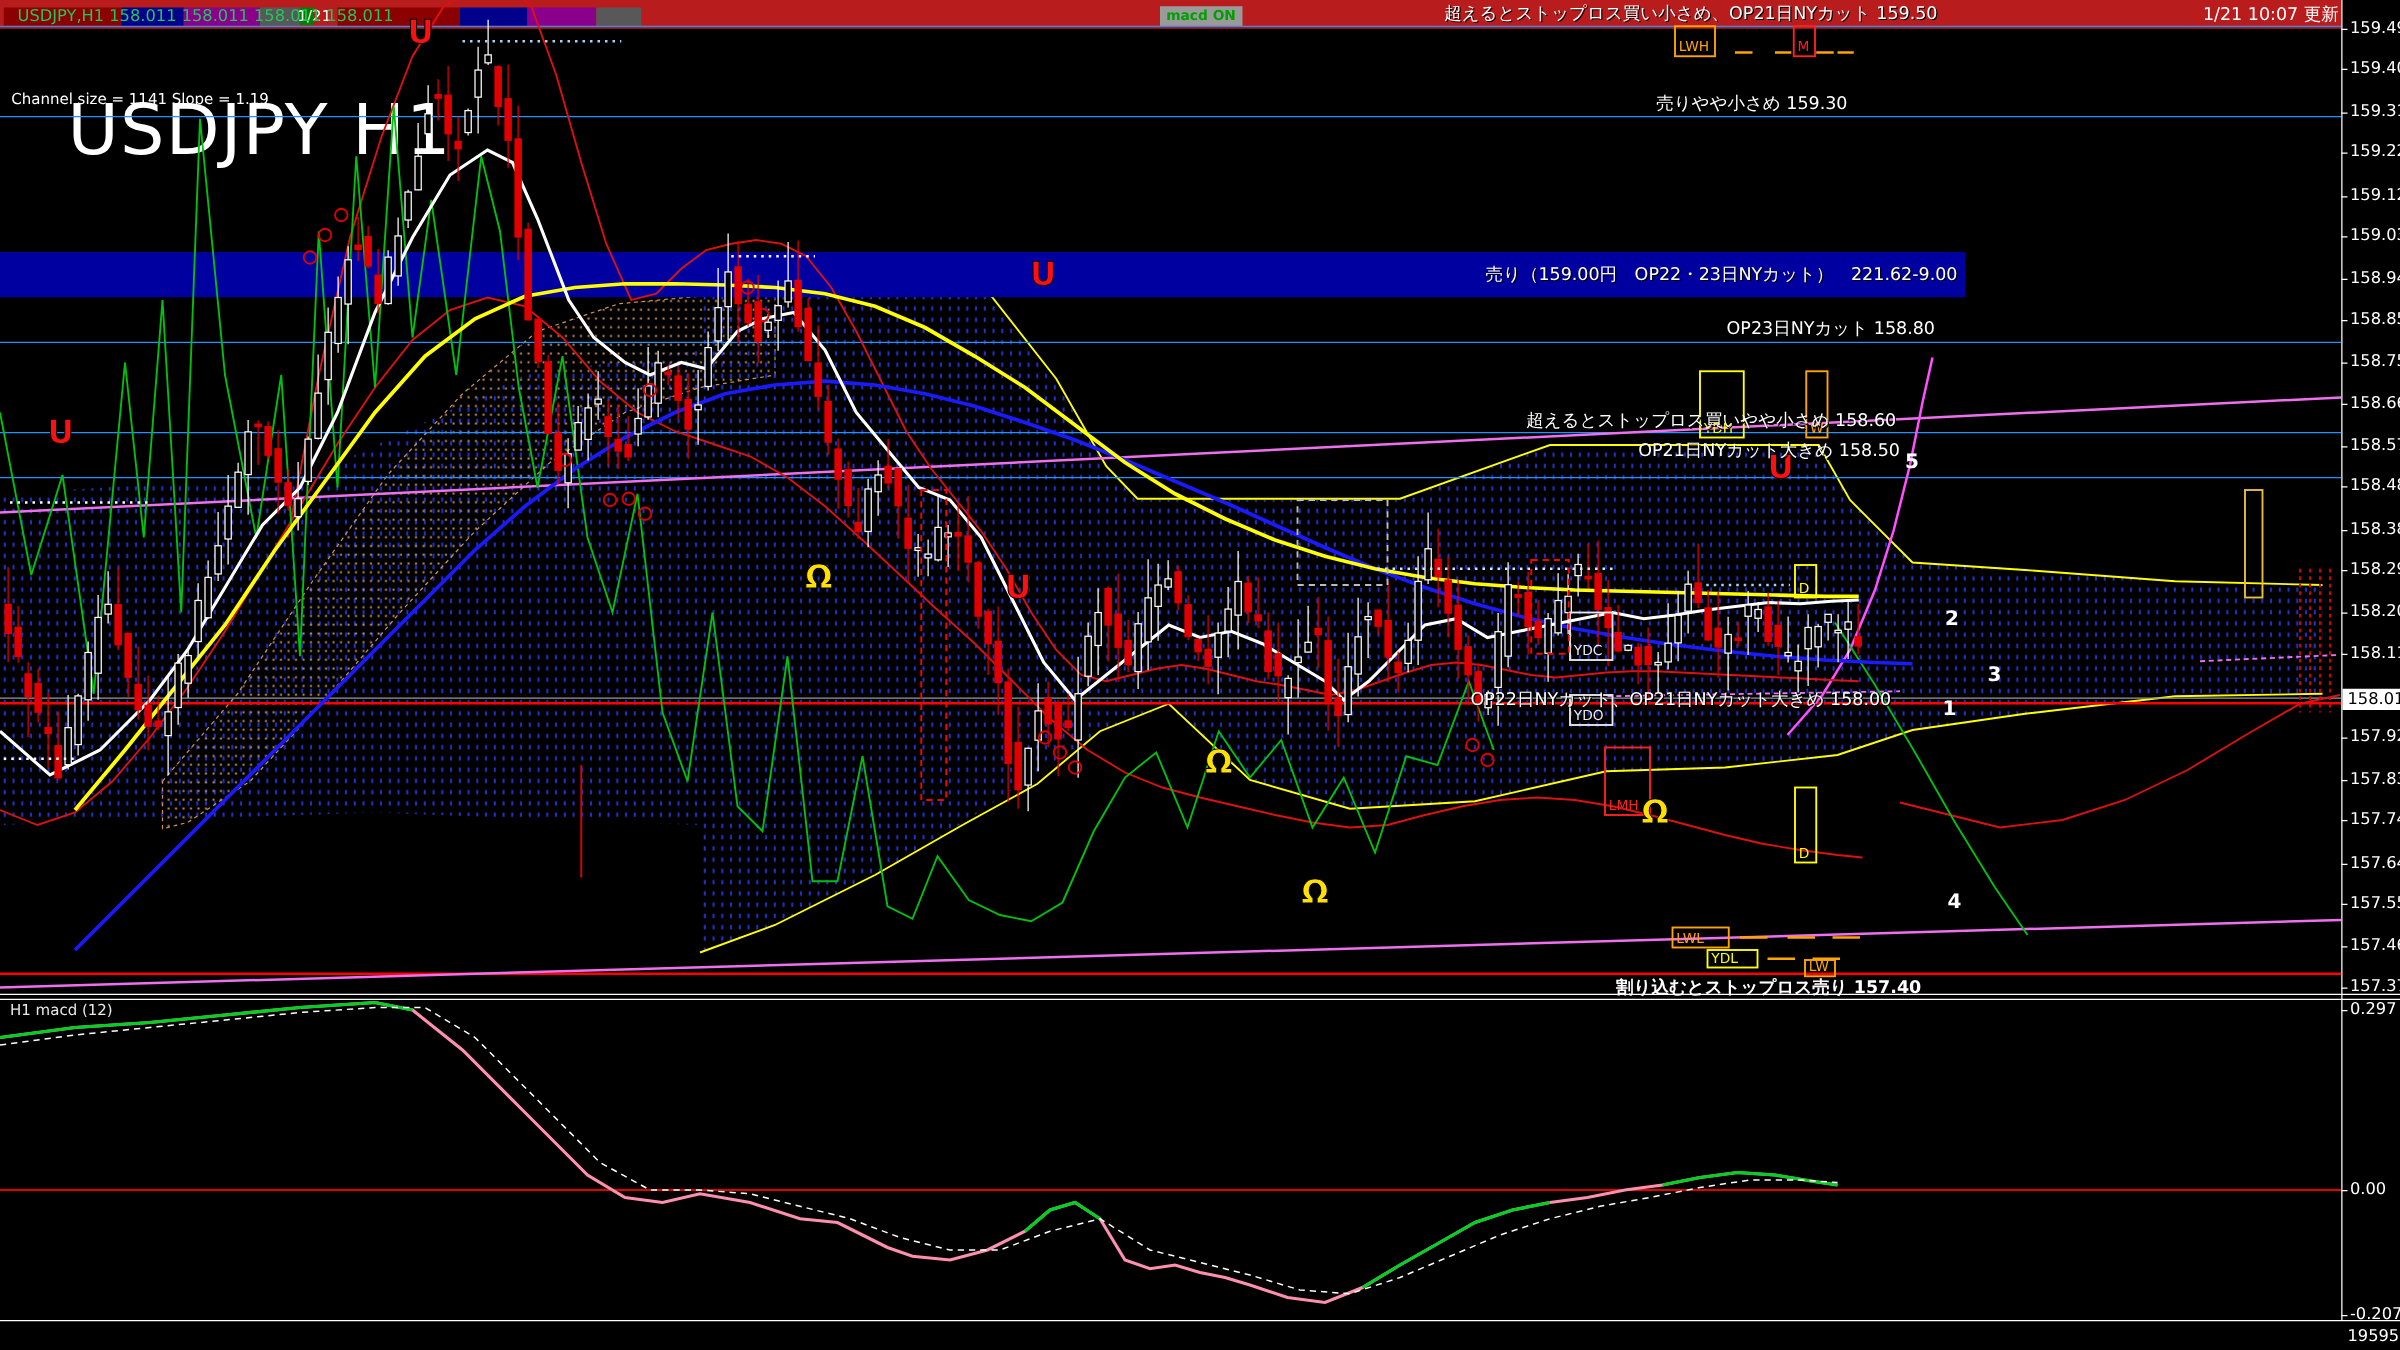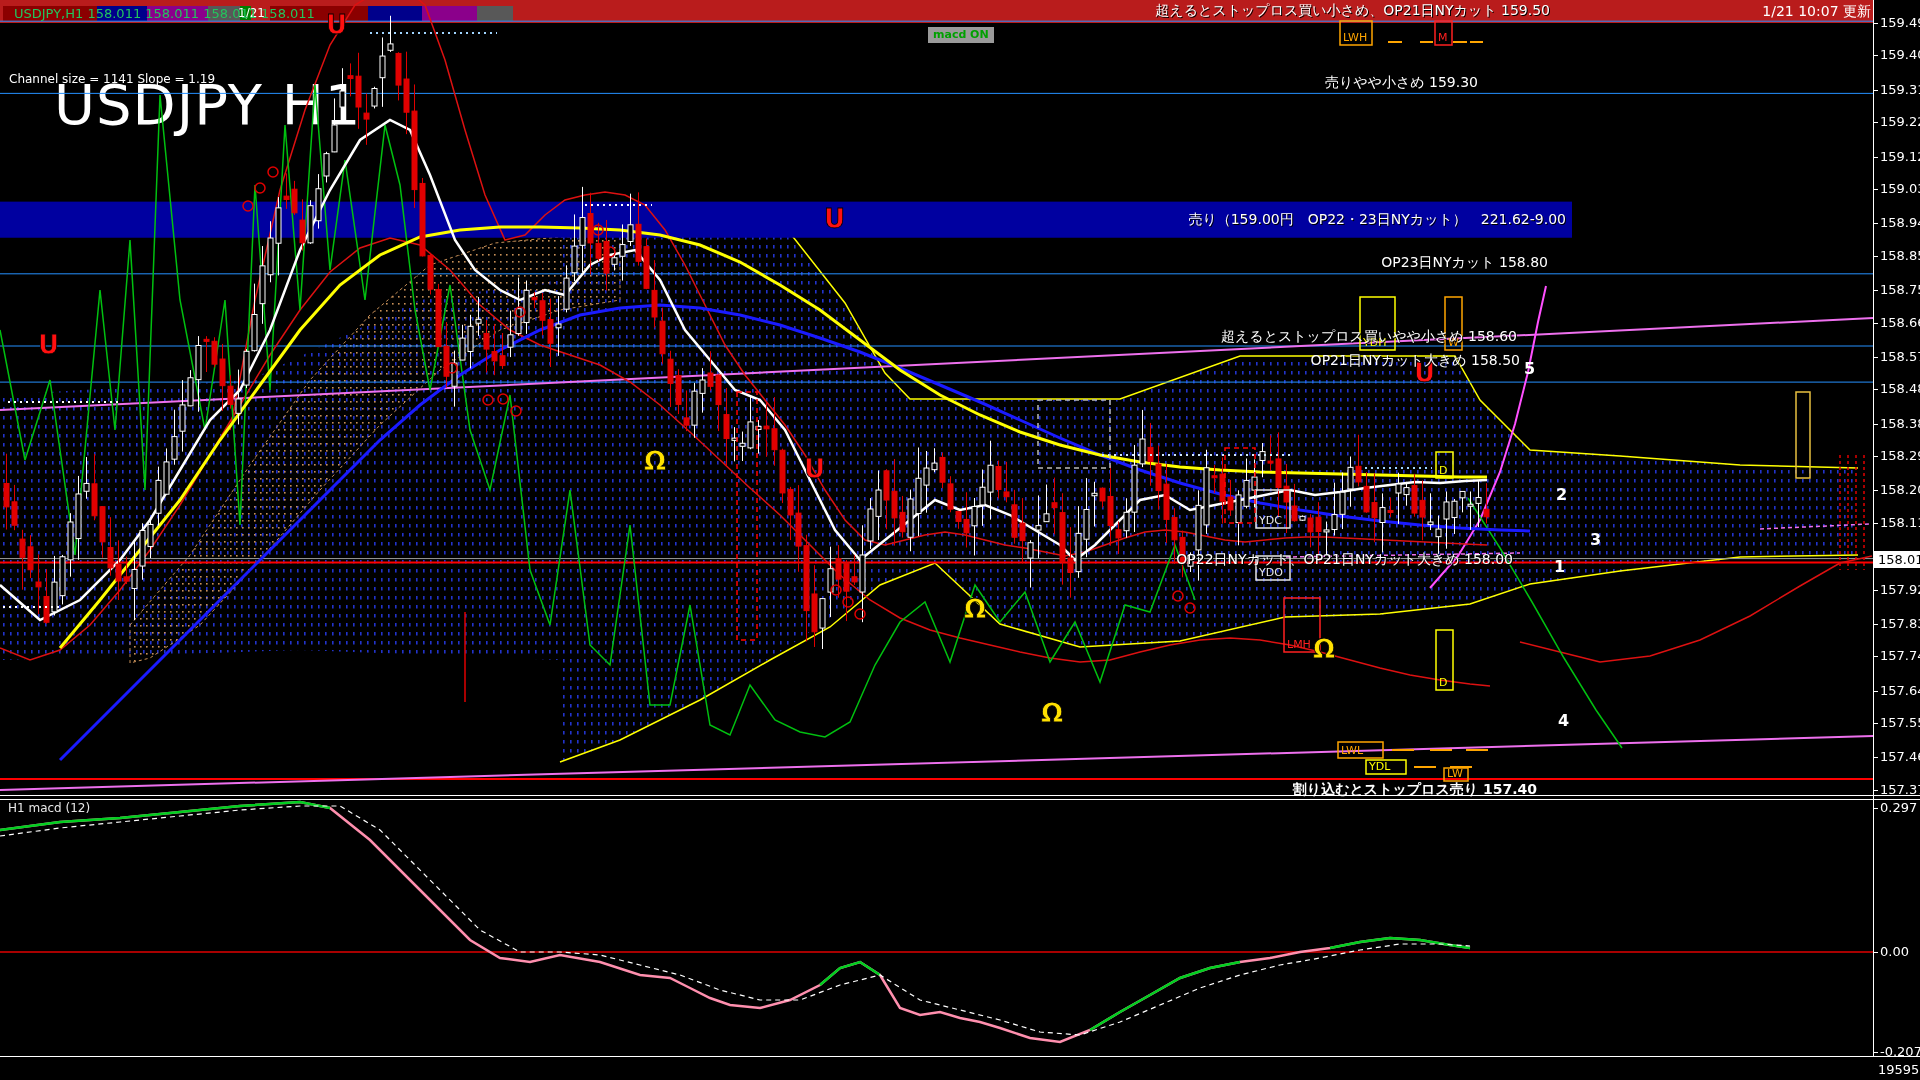--- a/index.html
+++ b/index.html
@@ -20,21 +20,21 @@
   .tick{position:absolute;left:0;width:5px;height:1px;background:#fff;}
   #price-box{position:absolute;left:1px;top:551px;width:46px;height:17px;background:#fff;color:#000;
              font-size:13px;line-height:17px;padding-left:4px;z-index:6;}
   .sep{left:0;width:1920px;height:1px;background:#fff;z-index:5;}
   #macd-label{left:8px;top:801px;font-size:12px;color:#e8e8e8;z-index:6;}
   #bottom-bar{left:0;top:1057px;width:1920px;height:23px;background:#b91c1c;z-index:6;}
   .seg{position:absolute;top:6px;height:15px;}
   #date-marker{position:absolute;top:6px;font-size:12px;color:#fff;z-index:2;}
   #date-green{position:absolute;top:6px;width:13px;height:14px;background:#008000;}
   #macd-toggle{position:absolute;top:5px;height:16px;background:#9a9a9a;color:#00a000;
-               font-size:11px;font-weight:bold;text-align:center;line-height:16px;padding:0 5px;margin-top:22px;}
+               font-size:11px;font-weight:bold;text-align:center;line-height:16px;padding:0 5px;}
   #last-time{position:absolute;left:1878px;top:1062px;font-size:13px;color:#fff;z-index:7;}
 </style>
 </head>
 <body>
 
 <div id="screen">
   <div class="abs" id="watermark">USDJPY H1</div>
 
   <svg class="abs" id="main-svg" width="1873" height="797">
       <defs>

